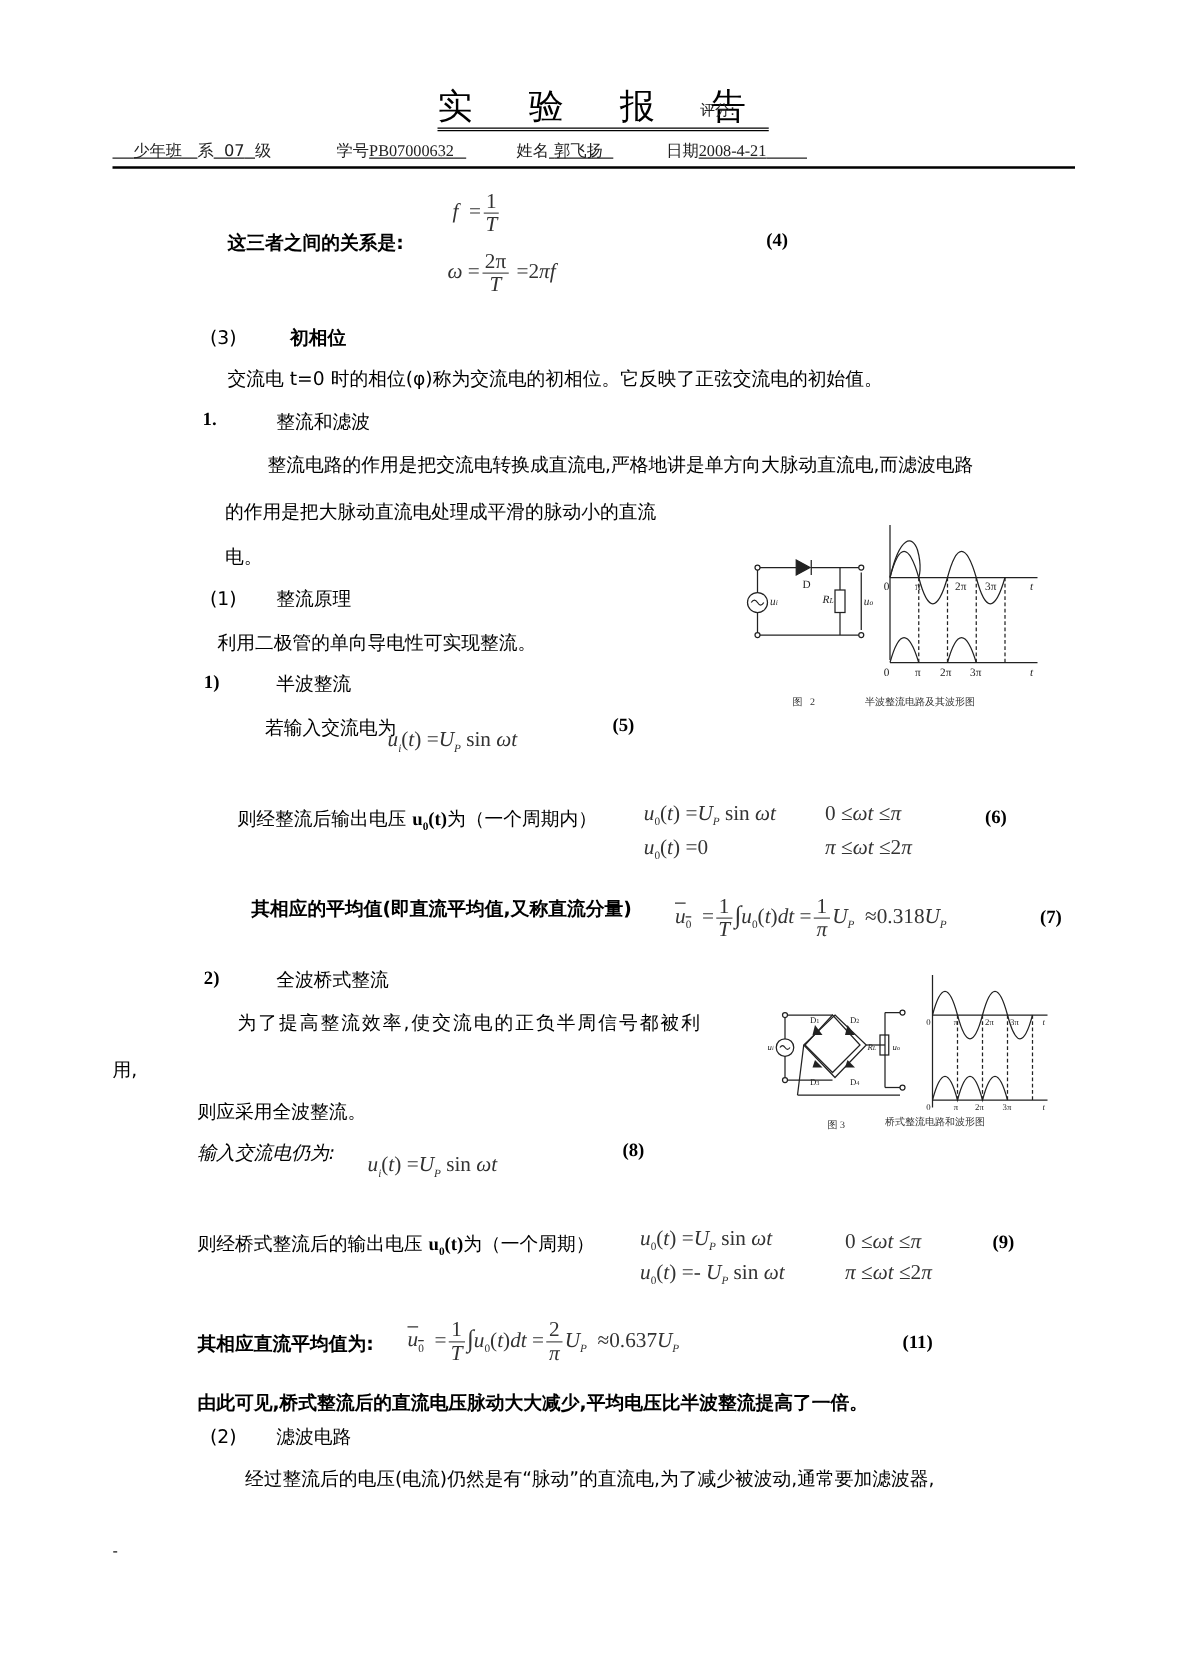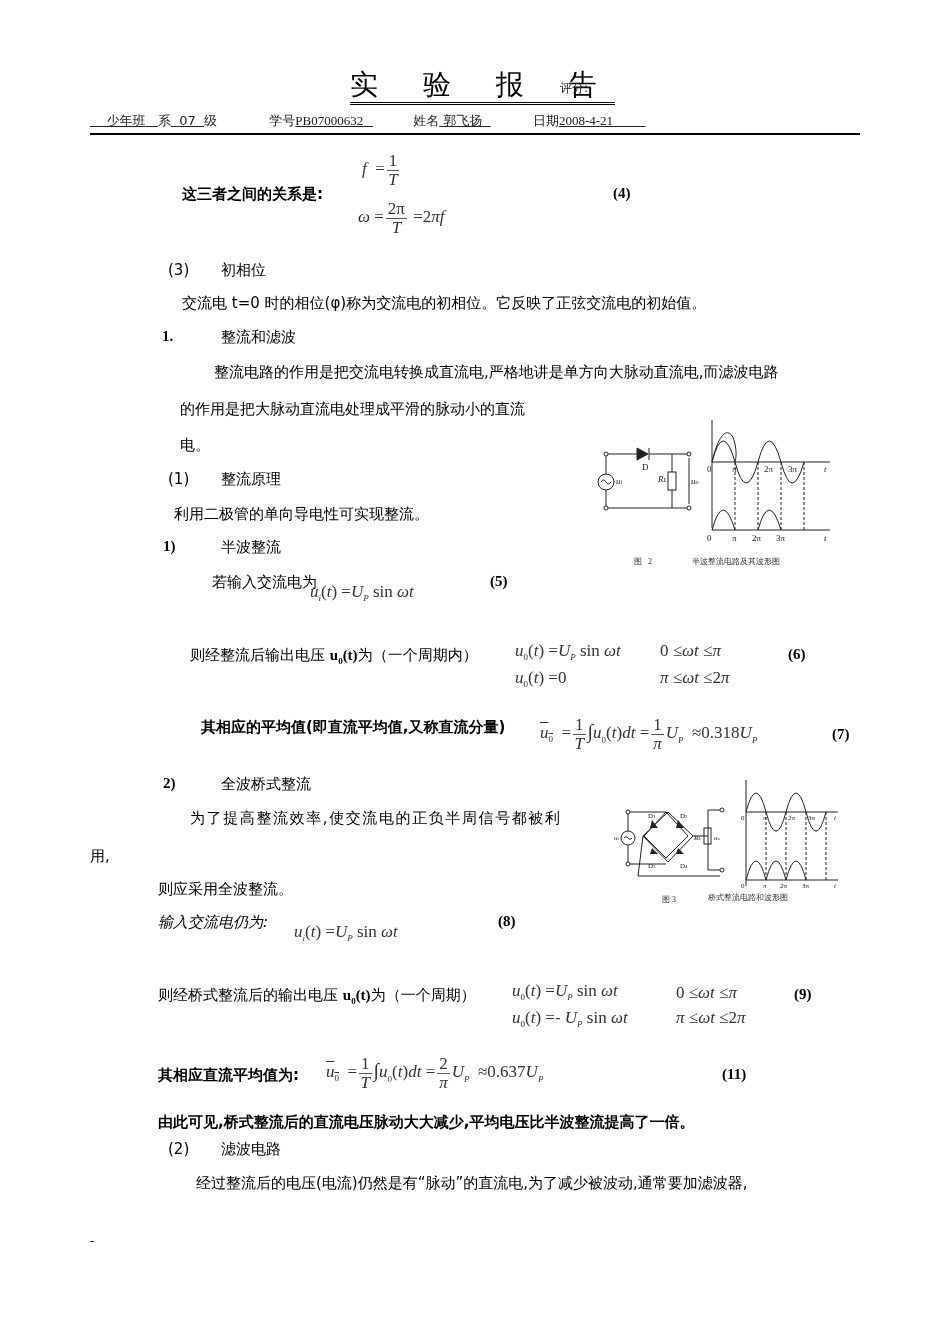--- a/index.html
+++ b/index.html
@@ -54,21 +54,21 @@
 </div>
 <div class="abs math" style="left:358px;top:200px;">
   ω <span class="up">=</span><span class="frac">
       <span class="n up">2π</span>
       <span class="d">T</span>
     </span> <span class="up">=2</span>πf
 </div>
 <div class="abs eqno" style="left:613px;top:185px;">(4)</div>
 
 <div class="abs cn" style="left:168px;top:261px;">(3)</div>
-<div class="abs cn" style="left:221px;top:261px;">初相位</div>
+<div class="abs cn" style="left:232px;top:261px;font-weight:bold;">初相位</div>
 <div class="abs cn" style="left:182px;top:294px;">交流电 t=0 时的相位(φ)称为交流电的初相位。它反映了正弦交流电的初始值。</div>
 
 <div class="abs cn bold serif" style="left:162px;top:328px;">1.</div>
 <div class="abs cn" style="left:221px;top:328px;">整流和滤波</div>
 
 <div class="abs cn" style="left:214px;top:363px;">整流电路的作用是把交流电转换成直流电,严格地讲是单方向大脉动直流电,而滤波电路</div>
 <div class="abs cn" style="left:180px;top:400px;">的作用是把大脉动直流电处理成平滑的脉动小的直流</div>
 <div class="abs cn" style="left:180px;top:436px;">电。</div>
 
 <div class="abs cn" style="left:168px;top:470px;">(1)</div>

